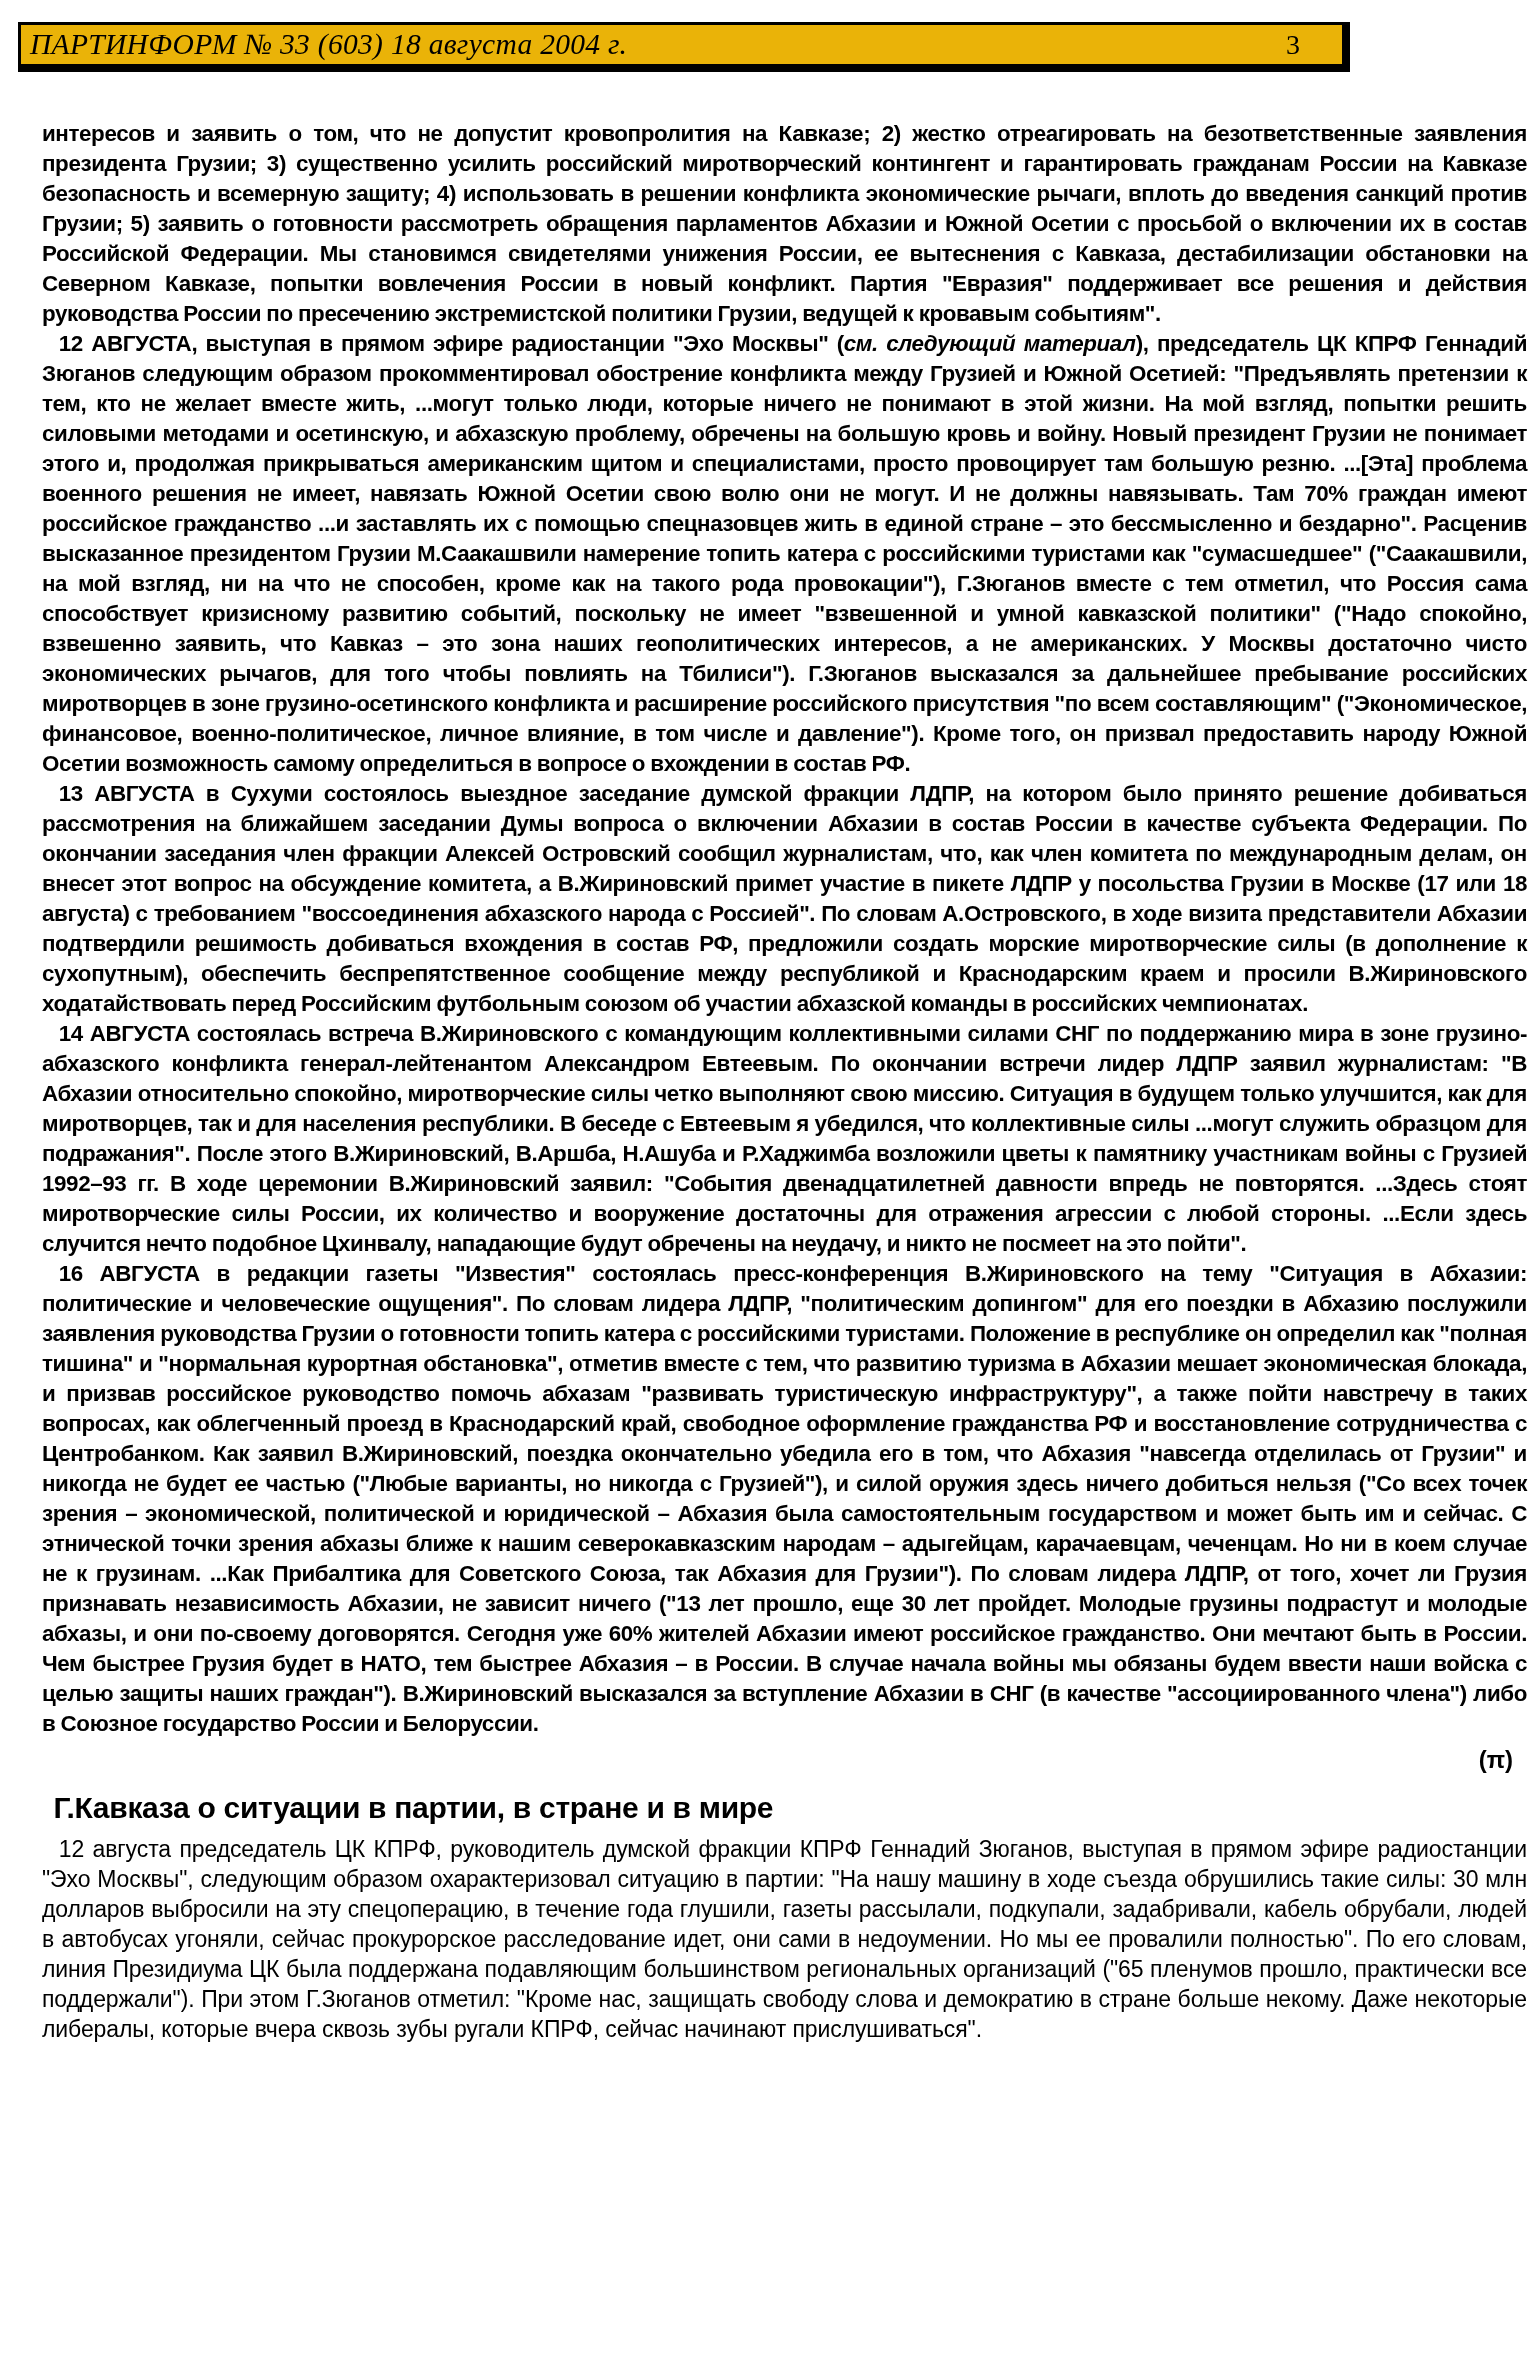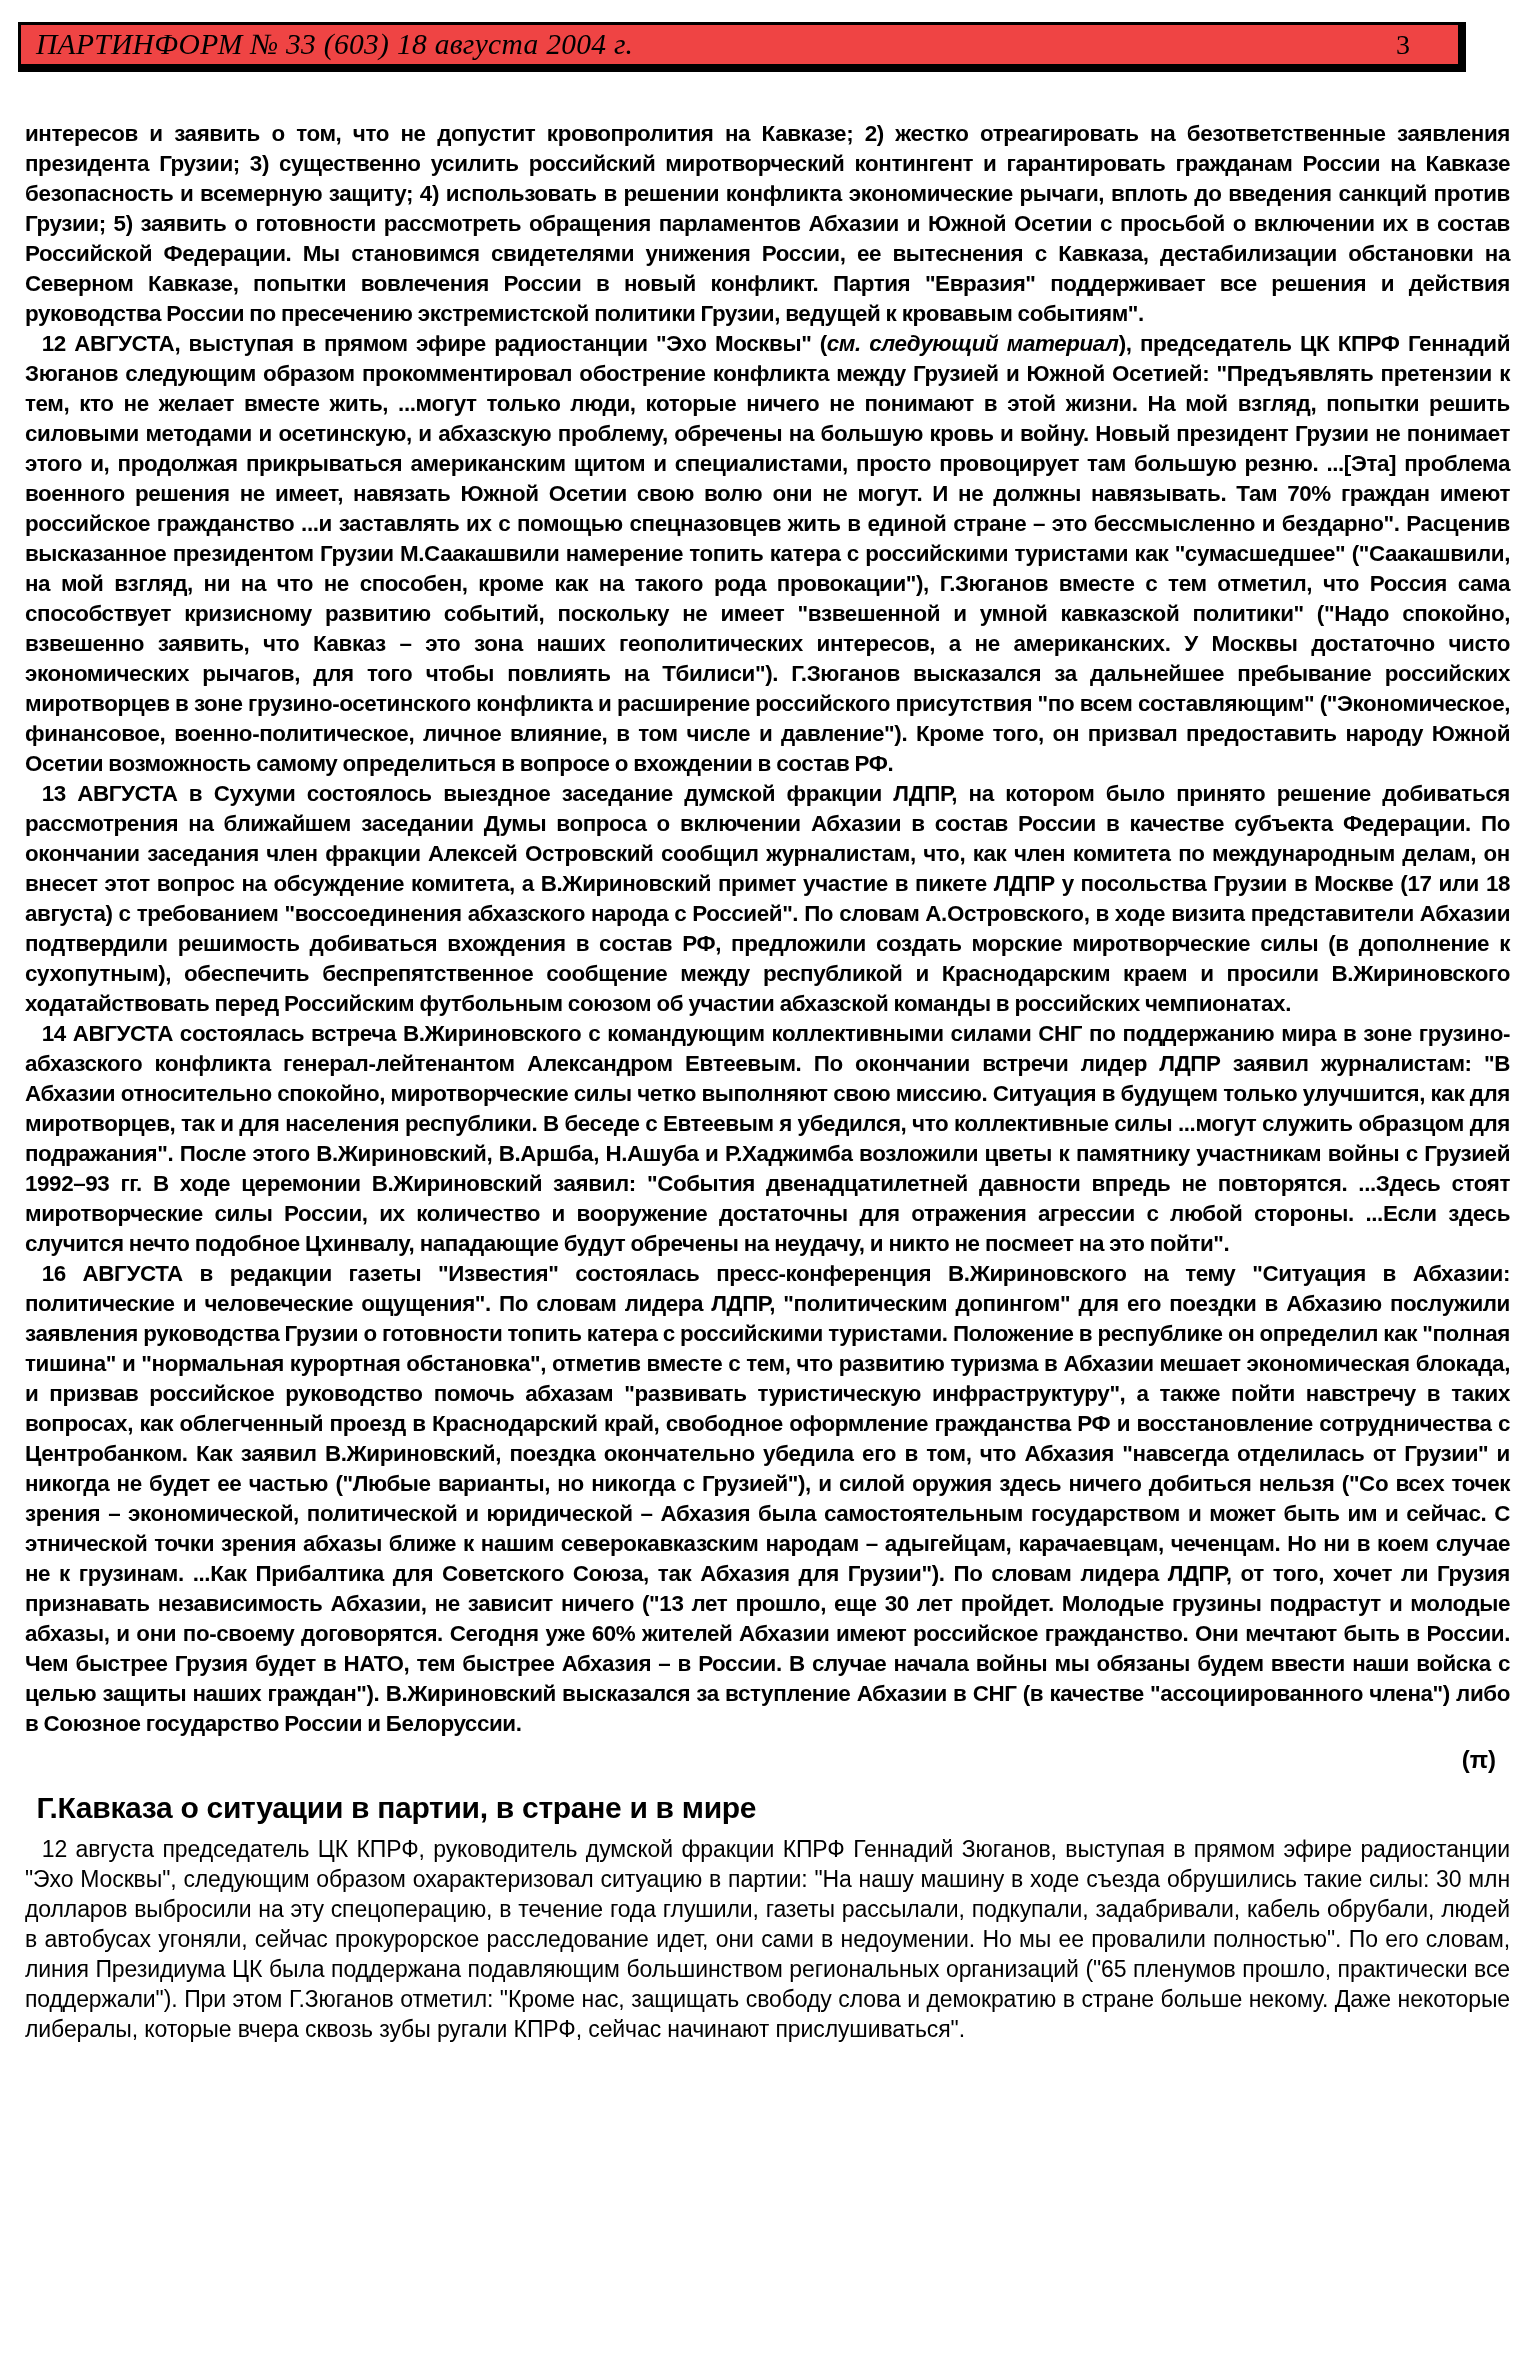--- a/index.html
+++ b/index.html
@@ -14,48 +14,48 @@
     background: #ffffff;
     overflow: hidden;
     font-family: "Liberation Sans", sans-serif;
     color: #000000;
   }
   
   .header-box {
     position: absolute;
     left: 18px;
     top: 22px;
-    width: 1448px;
+    width: 1332px;
     box-sizing: border-box;
     border: 3.2px solid #000000;
     border-right-width: 8.3px;
     border-bottom-width: 8.3px;
     height: 50px;
     display: flex;
     align-items: center;
     justify-content: space-between;
-    padding: 0 15px;
-    background: #ef4444;
+    padding: 0 9px;
+    background: #eab308;
   }
   .header-title {
     font-family: "Liberation Serif", serif;
     font-style: italic;
     font-size: 29.5px;
     white-space: nowrap;
     letter-spacing: 0.3px;
   }
   .header-page {
     font-family: "Liberation Serif", serif;
     font-size: 28px;
     padding-right: 33px;
   }
   
   .body-col {
     position: absolute;
-    left: 25px;
+    left: 42px;
     top: 119px;
     width: 1485px;
   }
   .body-col p {
     margin: 0;
     text-align: justify;
   }
   p.bold-par {
     font-weight: bold;
     font-size: 22.4px;

